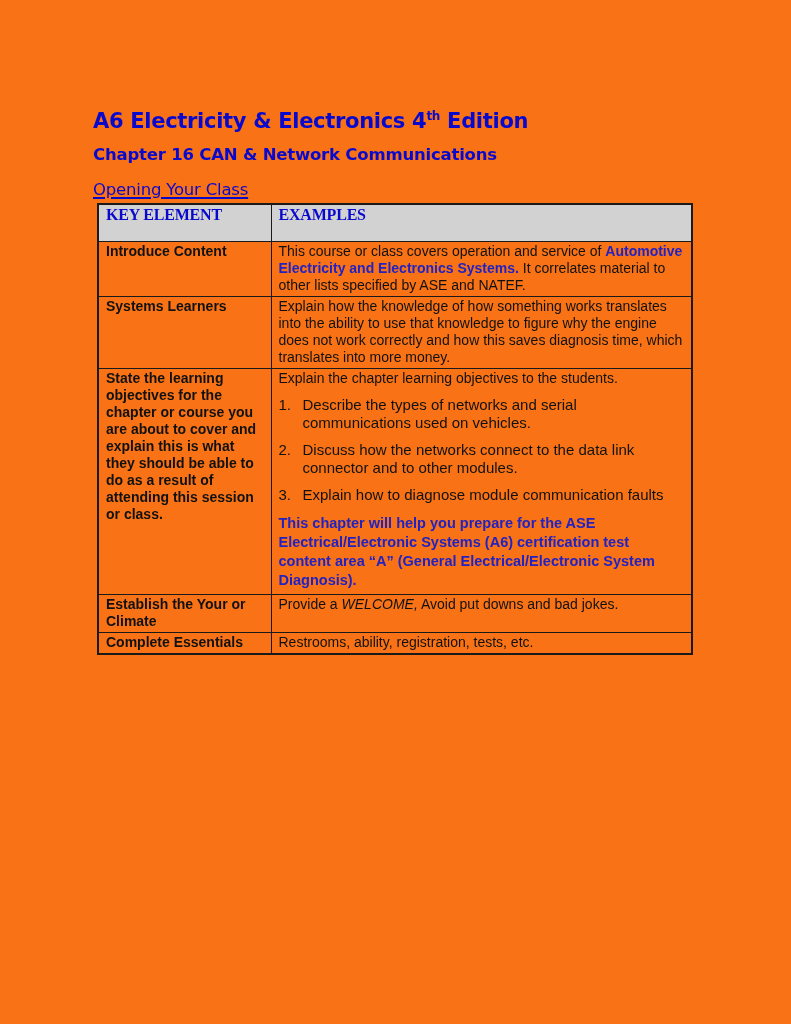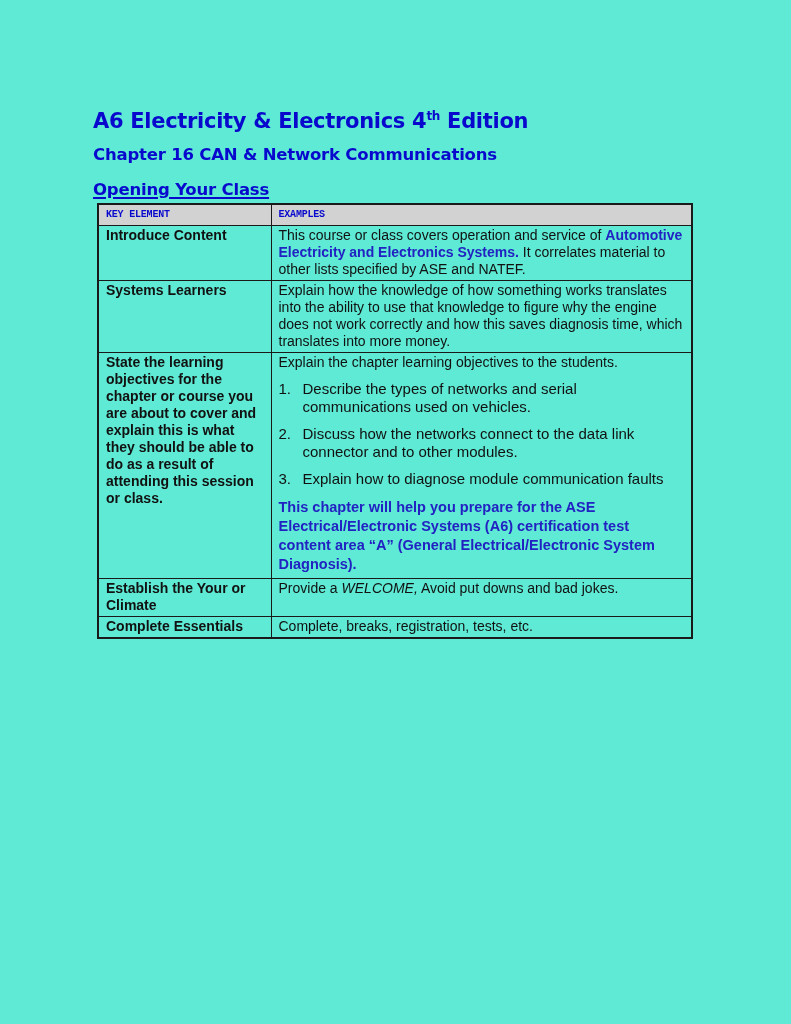--- a/index.html
+++ b/index.html
@@ -1,21 +1,21 @@
 <!DOCTYPE html>
 <html style="--heading-blue: #0909ce; --body-blue: #2222c2; --header-bg: #d2d2d2; --border-color: #1a1a1a;"><head>
 <meta charset="utf-8">
 <style>
   * { margin: 0; padding: 0; box-sizing: border-box; }
   html, body { background: #e8e8e8; }
   .page {
     position: relative;
     width: 791px;
     height: 1024px;
-    background: #5eead4;
+    background: #f97316;
     margin: 0 auto;
     font-family: "Liberation Sans", sans-serif;
     color: #111;
     overflow: hidden;
   }
   .content {
     padding: 108px 100px 0 93px;
   }
   .doc-title {
     font-family: "DejaVu Sans", sans-serif;
@@ -38,21 +38,21 @@
     font-weight: bold;
     letter-spacing: -0.2px;
     color: var(--heading-blue, #0909ce);
     line-height: 21px;
     margin-bottom: 14px;
     white-space: nowrap;
   }
   .section-heading {
     font-family: "DejaVu Sans", sans-serif;
     font-size: 16.5px;
-    font-weight: bold;
+    font-weight: normal;
     letter-spacing: -0.2px;
     color: var(--heading-blue, #0909ce);
     line-height: 21px;
     margin-bottom: 3px;
     text-decoration: underline;
     text-decoration-thickness: 2px;
     text-underline-offset: 2px;
     display: inline-block;
   }
   table.lesson-table {
@@ -68,27 +68,27 @@
     border: 1.5px solid var(--border-color, #1a1a1a);
     vertical-align: top;
     text-align: left;
     padding: 1px 8px 2px 7px;
     font-size: 14px;
     line-height: 17px;
   }
   table.lesson-table th {
     background: var(--header-bg, #d2d2d2);
     color: var(--heading-blue, #0909ce);
-    font-family: Liberation Mono, monospace;
-    font-size: 10px;
+    font-family: Liberation Serif, serif;
+    font-size: 16px;
     font-weight: bold;
     letter-spacing: -0.2px;
     line-height: 18px;
     padding-top: 1px;
-    padding-bottom: 1px;
+    padding-bottom: 17px;
   }
   td.key-cell {
     font-weight: bold;
     line-height: 16.5px;
     padding-top: 2px;
   }
   td.example-cell { padding-top: 2px; }
   .blue-bold {
     color: var(--body-blue, #2222c2);
     font-weight: bold;
@@ -177,21 +177,21 @@
 
         <tr>
           <td class="key-cell">Establish the Your or Climate</td>
           <td class="example-cell">
             <span>Provide a </span><span class="italic">WELCOME,</span><span> Avoid put downs and bad jokes.</span>
           </td>
         </tr>
 
         <tr>
           <td class="key-cell">Complete Essentials</td>
-          <td class="example-cell">Complete, breaks, registration, tests, etc.</td>
+          <td class="example-cell">Restrooms, ability, registration, tests, etc.</td>
         </tr>
 
 
       </tbody>
     </table>
 
   </div>
 </div>
 
 </body></html>

